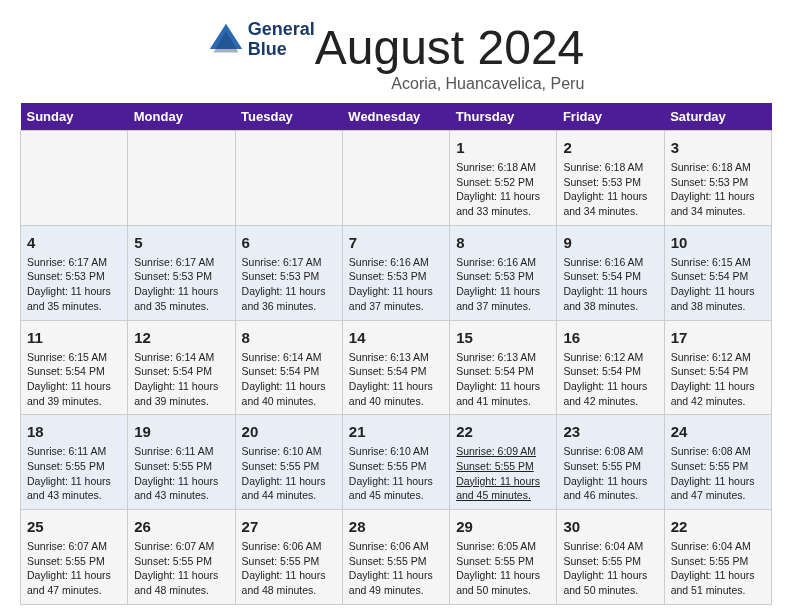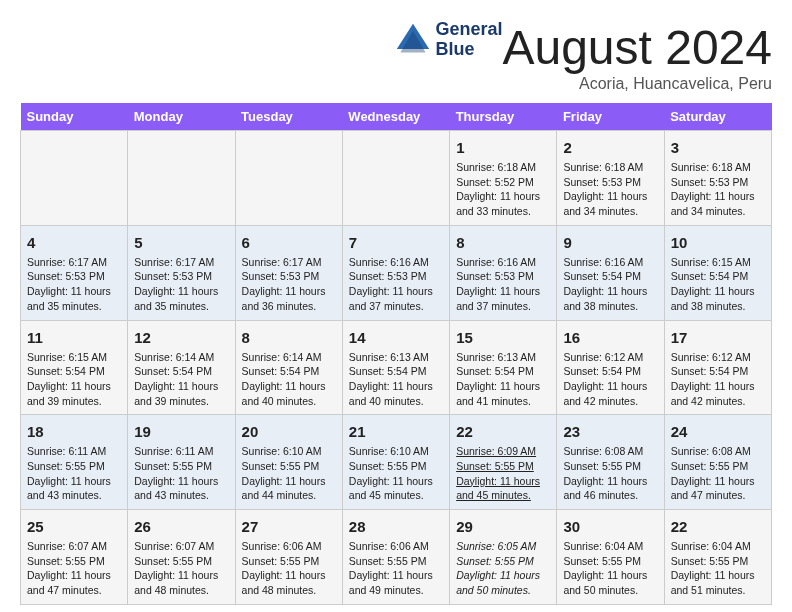--- a/index.html
+++ b/index.html
@@ -5,21 +5,21 @@
     * { box-sizing: border-box; margin: 0; padding: 0; }
     body {
       font-family: Arial, sans-serif;
       background: #fff;
       width: 792px;
       min-height: 612px;
       padding: 20px;
     }
     .header-area {
       display: flex;
-      justify-content: flex-end;
+      justify-content: center;
       align-items: flex-start;
       margin-bottom: 10px;
     }
     .logo {
       display: flex;
       align-items: center;
     }
     .logo-text {
       display: flex;
       flex-direction: column;
@@ -44,21 +44,21 @@
     .sub-title {
       font-size: 16px;
       color: #555;
     }
     table {
       width: 100%;
       border-collapse: collapse;
       font-size: 11px;
     }
     thead tr th {
-      background: #8b5cf6;
+      background: #4c1d95;
       color: #fff;
       text-align: left;
       padding: 6px 6px;
       font-size: 13px;
       font-weight: bold;
     }
     tbody tr td {
       vertical-align: top;
       padding: 6px 6px;
       border: 1px solid #ccc;
@@ -321,21 +321,21 @@
         </td>
         <td>
           <span class="day-num">28</span>
           <div class="cell-content" style="white-space: pre-line;">Sunrise: 6:06 AM
 Sunset: 5:55 PM
 Daylight: 11 hours
 and 49 minutes.</div>
         </td>
         <td>
           <span class="day-num">29</span>
-          <div class="cell-content" style="white-space: pre-line; font-style: italic;">Sunrise: 6:05 AM
+          <div class="cell-content" style="white-space: pre-line;">Sunrise: 6:05 AM
 Sunset: 5:55 PM
 Daylight: 11 hours
 and 50 minutes.</div>
         </td>
         <td>
           <span class="day-num">30</span>
           <div class="cell-content" style="white-space: pre-line;">Sunrise: 6:04 AM
 Sunset: 5:55 PM
 Daylight: 11 hours
 and 50 minutes.</div>

